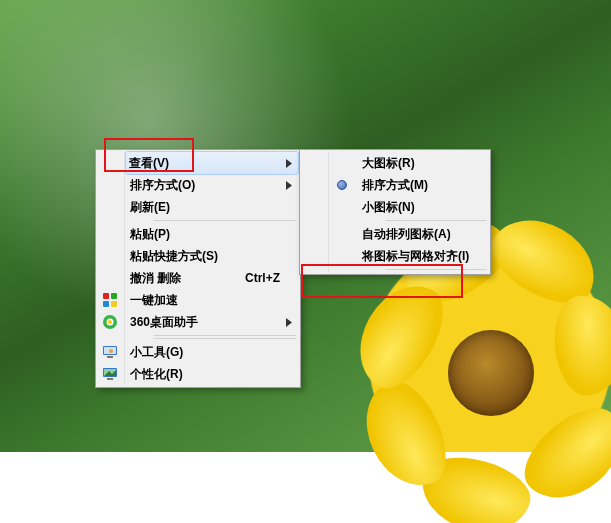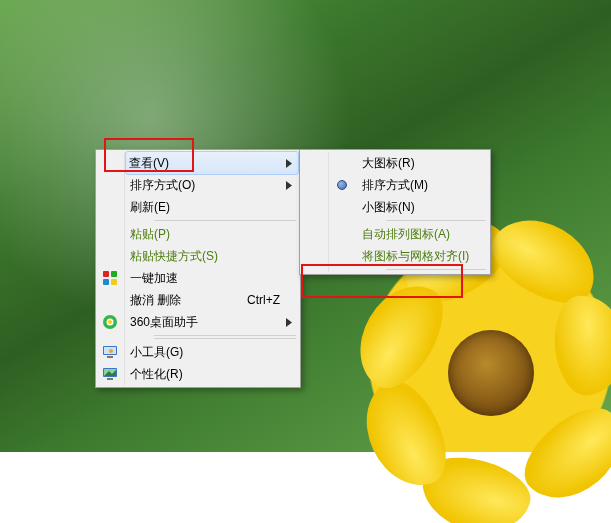--- a/index.html
+++ b/index.html
@@ -13,20 +13,21 @@
   }
   .desktop {
     position: relative;
     width: 611px;
     height: 452px;
     background:
       radial-gradient(circle at 490px 360px, #f7d21e 0px, #f7d21e 120px, rgba(247,210,30,0) 122px),
       radial-gradient(circle at 480px 380px, rgba(140,80,20,0.9) 0px, rgba(140,80,20,0.9) 28px, rgba(140,80,20,0) 30px),
       radial-gradient(circle at 150px 120px, rgba(255,255,255,0.35), rgba(255,255,255,0) 200px),
       linear-gradient(150deg, #6aa84f 0%, #3d7a2e 25%, #2e5f22 45%, #3d7a2e 60%, #6aa84f 100%);
+    font-weight: bold;
   }
   
   .petal {
     position: absolute;
     width: 110px;
     height: 70px;
     background: radial-gradient(ellipse at 30% 50%, #ffe95a, #f0c400 70%);
     border-radius: 50% 50% 50% 50% / 60% 60% 40% 40%;
   }
   .p1 { left: 400px; top: 225px; transform: rotate(-30deg); }
@@ -70,21 +71,21 @@
   }
   .mi {
     position: relative;
     height: 22px;
     line-height: 22px;
     padding-left: 4px;
     padding-right: 18px;
     color: #000;
     white-space: nowrap;
   }
-  .mi.disabled { color: #4d7c0f; }
+  .mi.disabled { color: #000000; }
   .mi.hover {
     background: linear-gradient(#e8f0fb, #d6e6f9);
     border: 1px solid #aecff7;
     border-radius: 3px;
     margin: -1px;
     padding-left: 3px;
     padding-right: 17px;
     height: 22px;
   }
   .arrow {
@@ -160,35 +161,35 @@
         <span>刷新(E)</span>
       </div>
       <hr class="sep">
       <div class="mi disabled">
         <span>粘贴(P)</span>
       </div>
       <div class="mi disabled">
         <span>粘贴快捷方式(S)</span>
       </div>
       <div class="mi">
+        <span>撤消 删除</span>
+        <span class="shortcut">Ctrl+Z</span>
+      </div>
+      <div class="mi">
         <span class="ic">
           <svg width="16" height="16">
               <rect x="1" y="1" width="6" height="6" fill="#d22" rx="1"></rect>
               <rect x="9" y="1" width="6" height="6" fill="#2a2" rx="1"></rect>
               <rect x="1" y="9" width="6" height="6" fill="#28c" rx="1"></rect>
               <rect x="9" y="9" width="6" height="6" fill="#ec2" rx="1"></rect>
             </svg>
         </span>
         <span>一键加速</span>
       </div>
       <div class="mi">
-        <span>撤消 删除</span>
-        <span class="shortcut">Ctrl+Z</span>
-      </div>
-      <div class="mi">
         <span class="ic">
           <svg width="16" height="16">
               <circle cx="8" cy="8" r="7" fill="#36b54a"></circle>
               <circle cx="8" cy="8" r="3.5" fill="#fff"></circle>
               <circle cx="8" cy="8" r="2" fill="#fc0"></circle>
             </svg>
         </span>
         <span>360桌面助手</span>
         <span class="arrow">
           <svg width="6" height="9">

